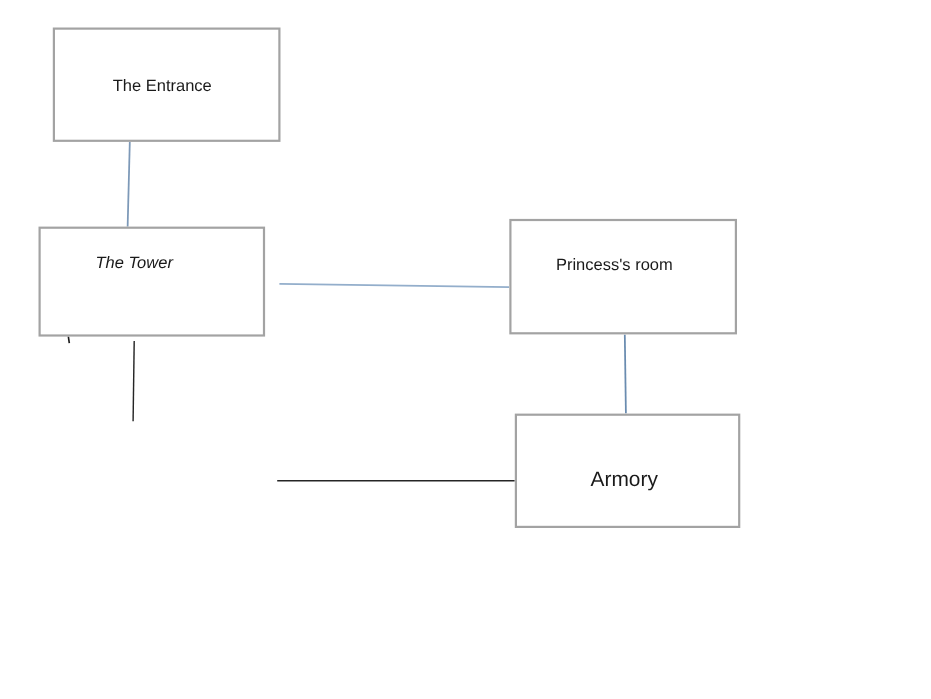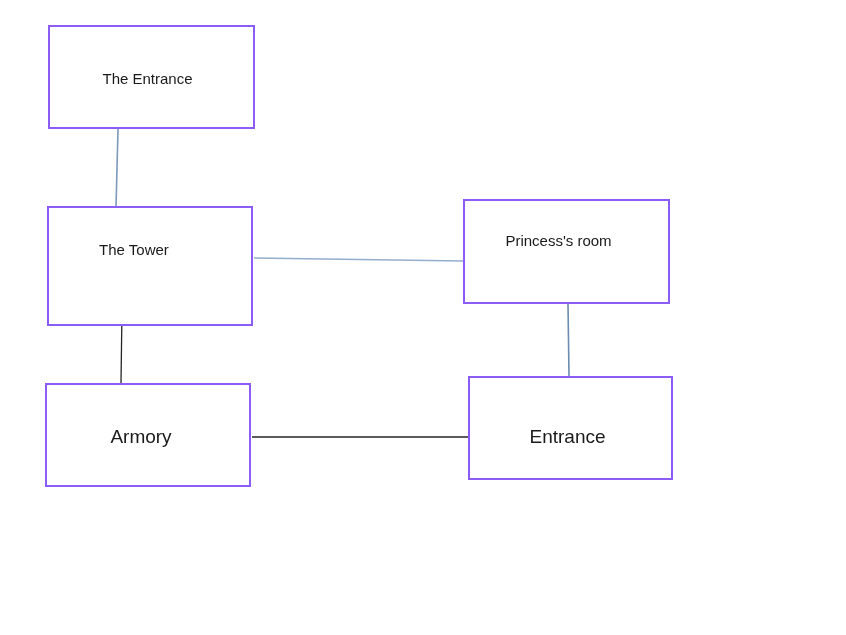--- a/index.html
+++ b/index.html
@@ -18,33 +18,33 @@
   .connector-layer {
     position: absolute;
     left: 0;
     top: 0;
     width: 846px;
     height: 635px;
   }
   .node {
     position: absolute;
     background: #ffffff;
-    border: 2px solid #8b5cf6;
+    border: 2px solid #a3a3a3;
     box-sizing: border-box;
     display: flex;
     align-items: center;
     justify-content: center;
     color: #1a1a1a;
   }
   .node span {
     white-space: nowrap;
   }
   .node-entrance { left: 48px;  top: 25px;  width: 207px; height: 104px; font-size: 15px; }
   .node-entrance span { transform: translate(-4px, 1px); }
-  .node-tower    { left: 47px;  top: 206px; width: 206px; height: 120px; font-size: 15px; }
+  .node-tower    { left: 35px;  top: 206px; width: 206px; height: 100px; font-size: 15px; font-style: italic; }
   .node-tower span { transform: translate(-16px, -17px); }
   .node-princess { left: 463px; top: 199px; width: 207px; height: 105px; font-size: 15px; }
   .node-princess span { transform: translate(-8px, -11px); text-align: center; }
   .node-armory   { left: 45px;  top: 383px; width: 206px; height: 104px; font-size: 19px; }
   .node-armory span { transform: translate(-7px, 2px); }
   .node-library  { left: 468px; top: 376px; width: 205px; height: 104px; font-size: 19px; }
   .node-library span { transform: translate(-3px, 9px); }
 </style>
 </head>
 <body>
@@ -65,21 +65,18 @@
   </div>
 
   <div class="node node-tower">
     <span>The Tower</span>
   </div>
 
   <div class="node node-princess">
     <span>Princess's room</span>
   </div>
 
-  <div class="node node-armory">
-    <span>Armory</span>
-  </div>
 
   <div class="node node-library">
-    <span>Entrance</span>
+    <span>Armory</span>
   </div>
 
 </div>
 
 </body></html>

